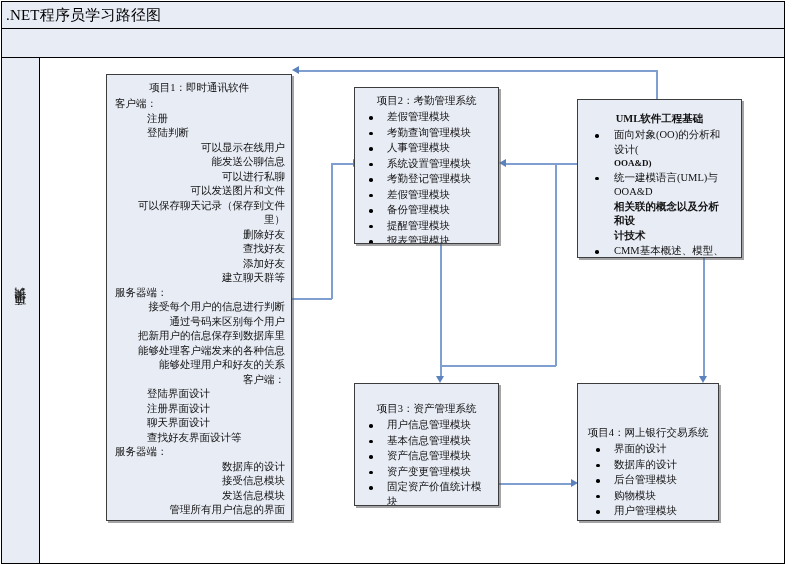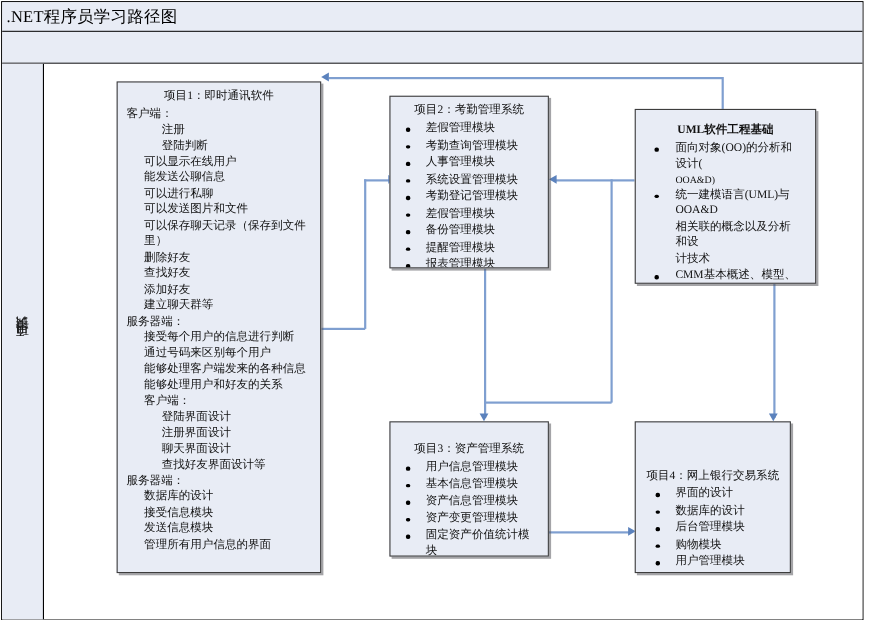--- a/index.html
+++ b/index.html
@@ -21,27 +21,27 @@
   .canvas{position:absolute;left:38px;top:0;right:0;bottom:0;}
 
   
   .box{position:absolute;background:#e8ecf5;border:1px solid #3d3d3d;
        box-shadow:2px 2px 0 0 rgba(90,90,95,.55);box-sizing:border-box;
        font-size:10.5px;color:#111;line-height:1.38;overflow:hidden;}
   .box .ttl{text-align:center;font-weight:bold;font-size:10.5px;margin:6px 0 2px 0;}
   .box .ttl.plainw{font-weight:normal;font-family:Liberation Serif, serif;}
   .plain{margin:0;padding:0 6px;}
   .plain .lv0{padding-left:2px;}
-  .plain .lv1{padding-left:18px;}
+  .plain .lv1{padding-left:18px;text-align:right;}
   .plain .lv2{padding-left:34px;}
   ul.blist{margin:0;padding:0 15px 0 22px;list-style:none;}
   ul.blist li{position:relative;margin:0 0 1px 0;padding-left:10px;}
   ul.blist li:before{content:"";position:absolute;left:-8px;top:6px;width:3.5px;height:3.5px;
                      border-radius:50%;background:#000;}
-  ul.blist li .sub{display:block;padding-left:0;}
+  ul.blist li .sub{display:block;padding-left:0;font-weight:bold;}
   ul.blist.wide li:before{left:-9px;}
   .sm{font-size:9px;}
 
   
   .ln{position:absolute;background:#7f9fd0;}
   .lnh{height:1.6px;}
   .lnv{width:1.6px;}
   .arr{position:absolute;width:0;height:0;}
   .arr-l{border-top:4px solid transparent;border-bottom:4px solid transparent;border-right:7px solid #5b82bd;}
   .arr-r{border-top:4px solid transparent;border-bottom:4px solid transparent;border-left:7px solid #5b82bd;}
@@ -105,20 +105,21 @@
             <div class="lv1">可以进行私聊</div>
             <div class="lv1">可以发送图片和文件</div>
             <div class="lv1">可以保存聊天记录（保存到文件里）</div>
             <div class="lv1">删除好友</div>
             <div class="lv1">查找好友</div>
             <div class="lv1">添加好友</div>
             <div class="lv1">建立聊天群等</div>
             <div class="lv0">服务器端：</div>
             <div class="lv1">接受每个用户的信息进行判断</div>
             <div class="lv1">通过号码来区别每个用户</div>
+            <div class="lv1">把新用户的信息保存到数据库里</div>
             <div class="lv1">能够处理客户端发来的各种信息</div>
             <div class="lv1">能够处理用户和好友的关系</div>
             <div class="lv1">客户端：</div>
             <div class="lv2">登陆界面设计</div>
             <div class="lv2">注册界面设计</div>
             <div class="lv2">聊天界面设计</div>
             <div class="lv2">查找好友界面设计等</div>
             <div class="lv0">服务器端：</div>
             <div class="lv1">数据库的设计</div>
             <div class="lv1">接受信息模块</div>

